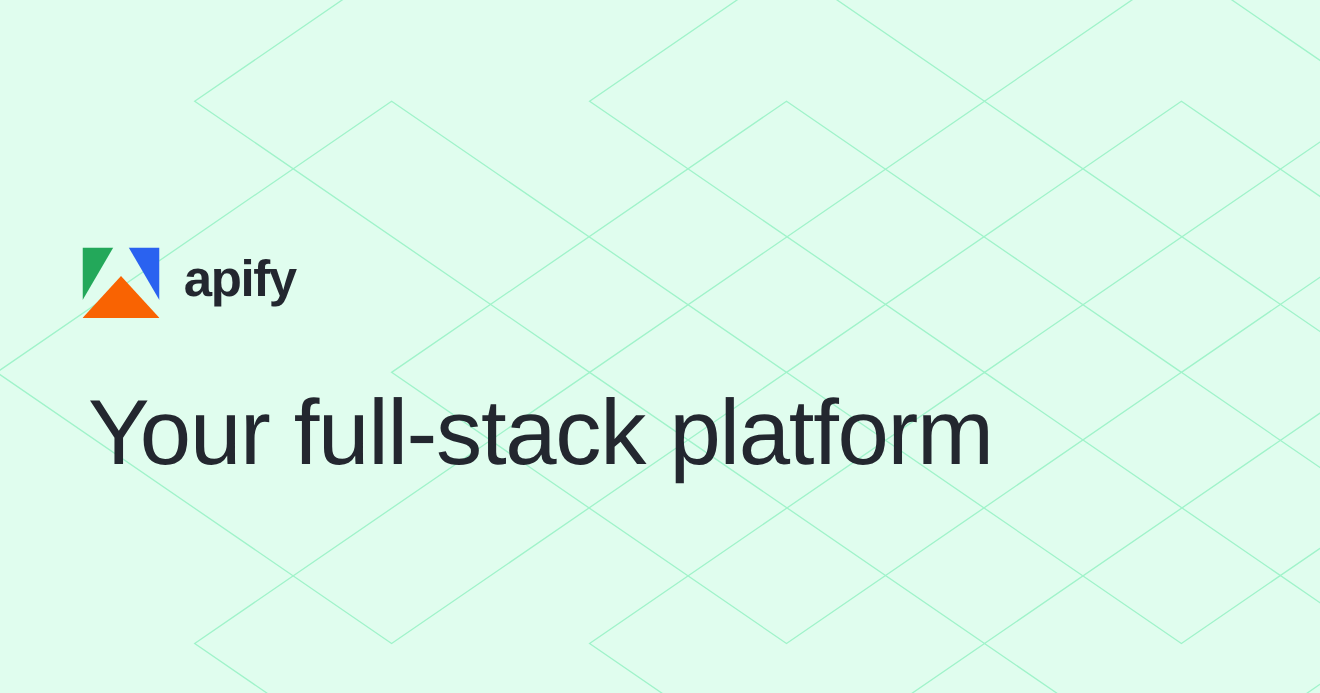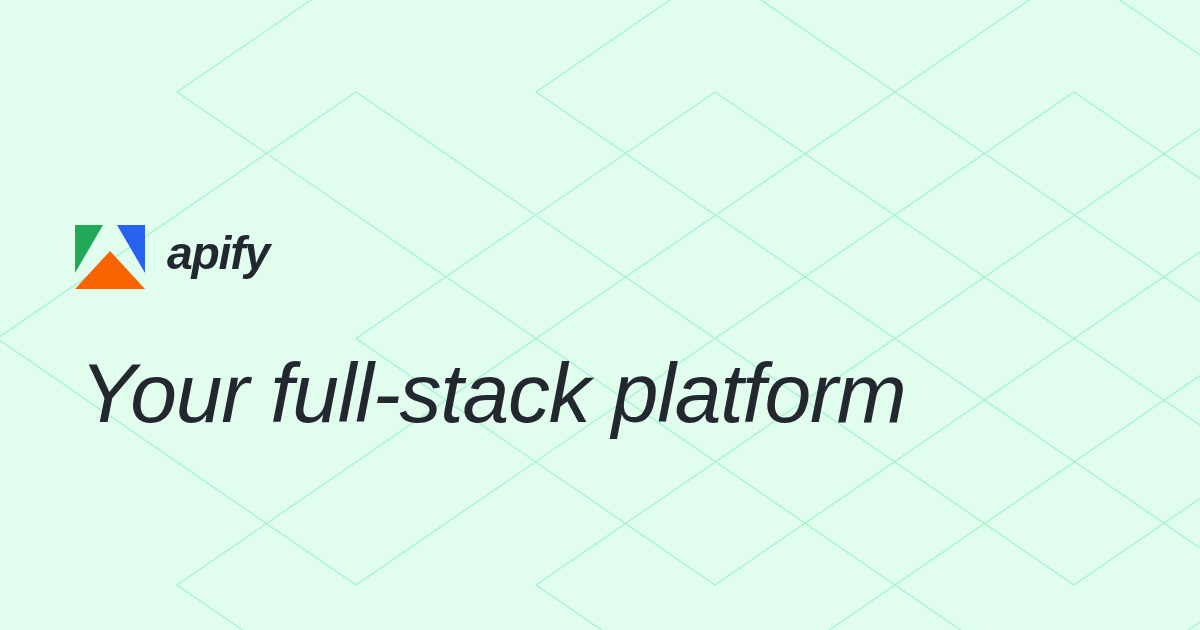--- a/index.html
+++ b/index.html
@@ -23,21 +23,20 @@
     width: 1200px;
     height: 630px;
     pointer-events: none;
   }
   
   #content {
     position: absolute;
     left: 0; top: 0;
     width: 1086px;
     height: 630px;
-    font-style: italic;
   }
   
   #logo-lockup {
     position: absolute;
     left: 75px;
     top: 225px;
     display: flex;
     align-items: center;
     gap: 22px;
   }

